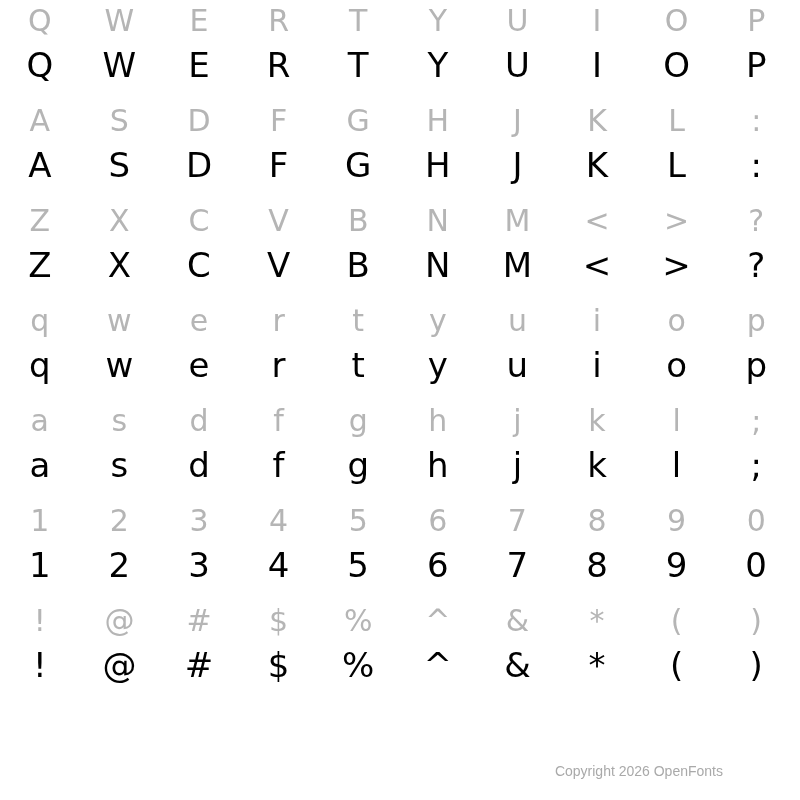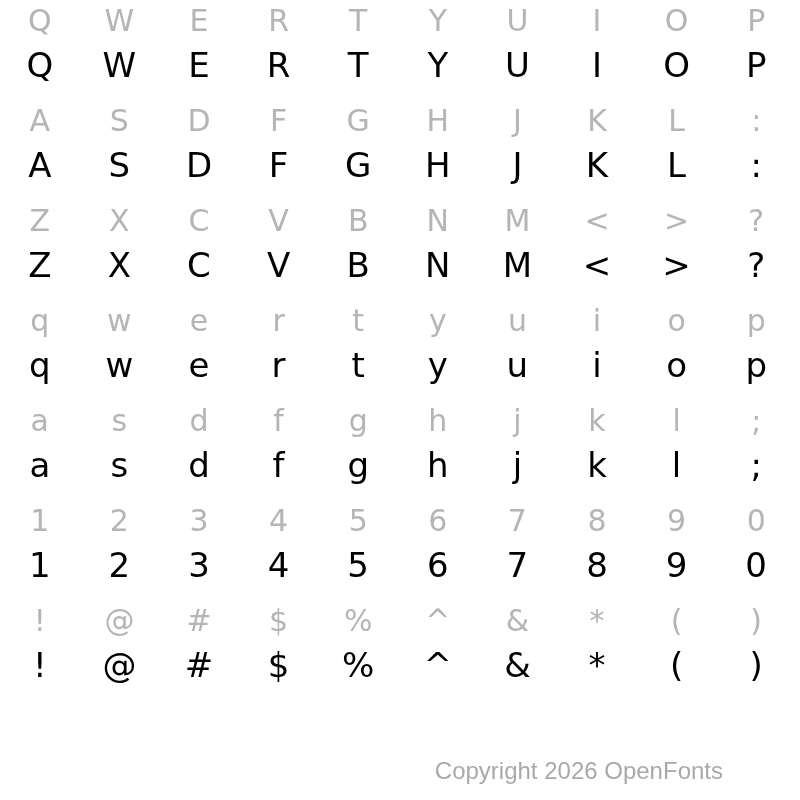--- a/index.html
+++ b/index.html
@@ -42,21 +42,21 @@
   .glyph-row.ink .glyph-cell {
     color: var(--ink-color, #000000);
     font-size: 34px;
   }
   #footer-copyright {
     position: absolute;
     top: 757px;
     right: 77px;
     color: var(--footer-color, #a9a9a9);
     font-family: "Liberation Sans", "DejaVu Sans", sans-serif;
-    font-size: 24px;
+    font-size: 14px;
     line-height: 28px;
     white-space: nowrap;
   }
 </style>
 </head>
 <body>
 
 <div id="charmap">
     <div class="glyph-row muted" style="top: 0px;">
       <span class="glyph-cell">Q</span>

